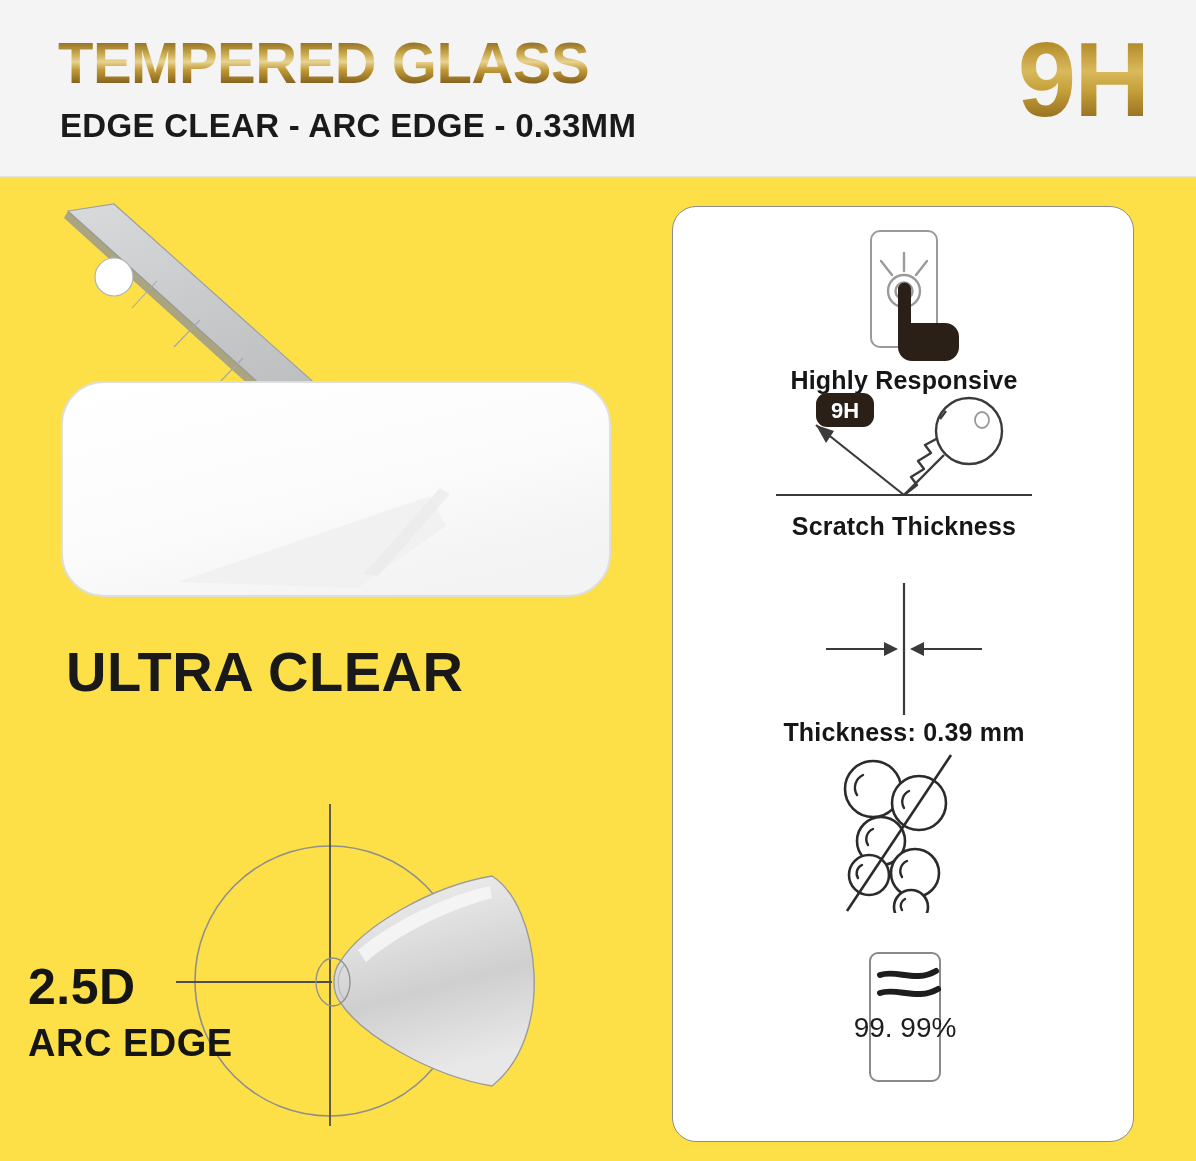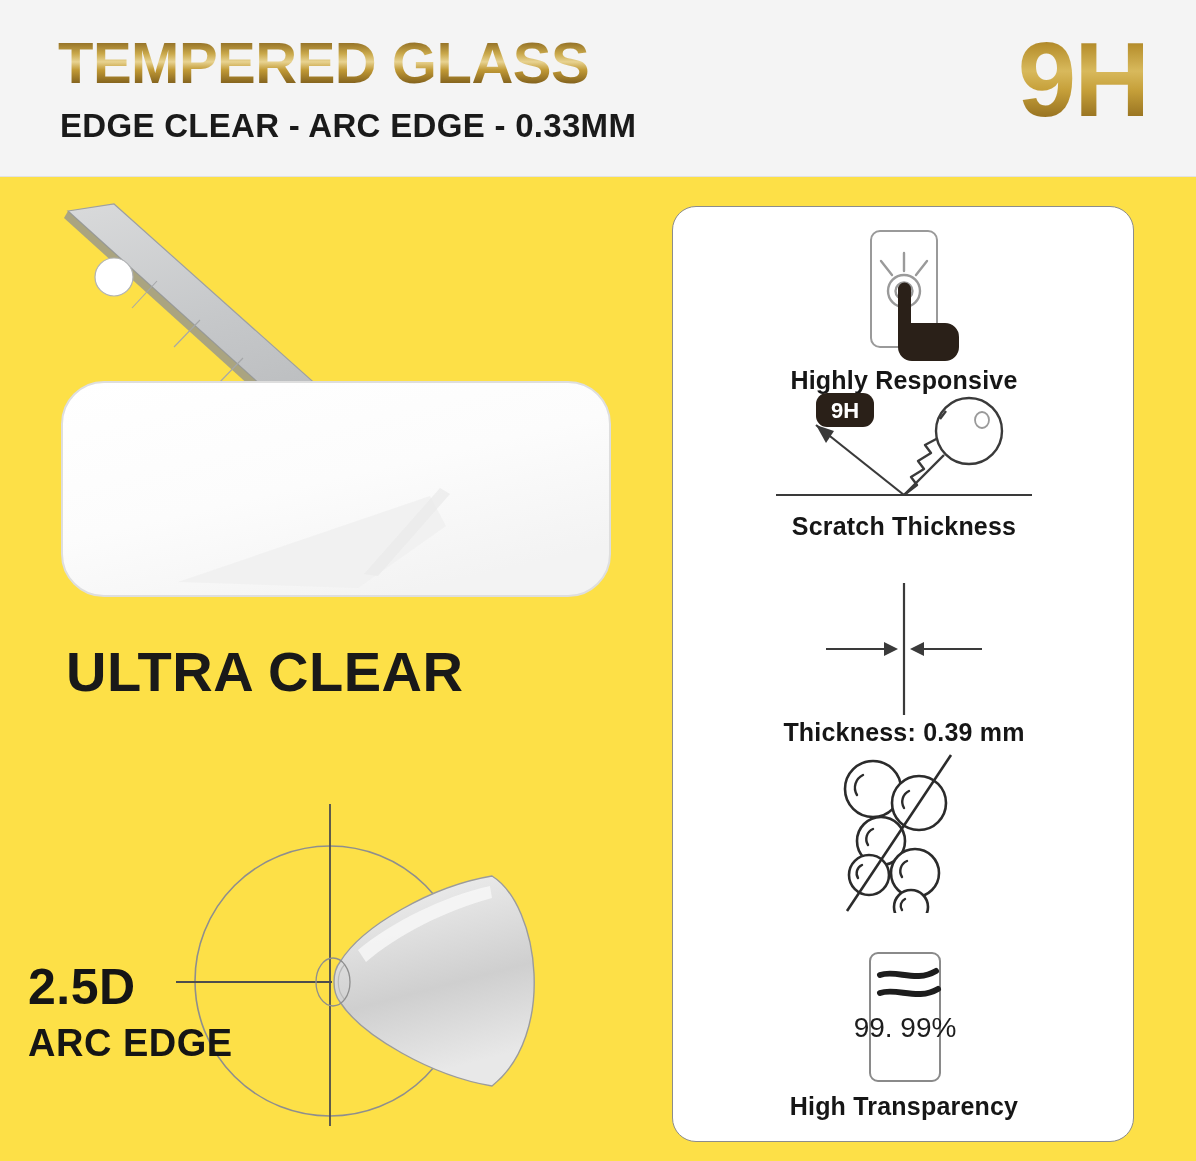--- a/index.html
+++ b/index.html
@@ -276,17 +276,16 @@
     </div>
 
     <div class="feat f5">
       <svg class="feat-icon" width="140" height="140" viewBox="0 0 140 140">
         <rect x="36" y="4" width="70" height="128" rx="8" ry="8" fill="#fff" stroke="#8a8a8a" stroke-width="2"></rect>
 
         <path d="M46,26 C62,20 82,34 102,22" fill="none" stroke="#1d1d1d" stroke-width="6" stroke-linecap="round"></path>
         <path d="M46,44 C62,38 84,52 104,40" fill="none" stroke="#1d1d1d" stroke-width="6" stroke-linecap="round"></path>
         <text x="71" y="88" text-anchor="middle" fill="#1d1d1d" font-family="Liberation Sans, sans-serif" font-size="28">99. 99%</text>
       </svg>
-      <div class="feat-label lbl-gap">High Transparency</div>
     </div>
 
   </div>
 </div>
 
 </body></html>

